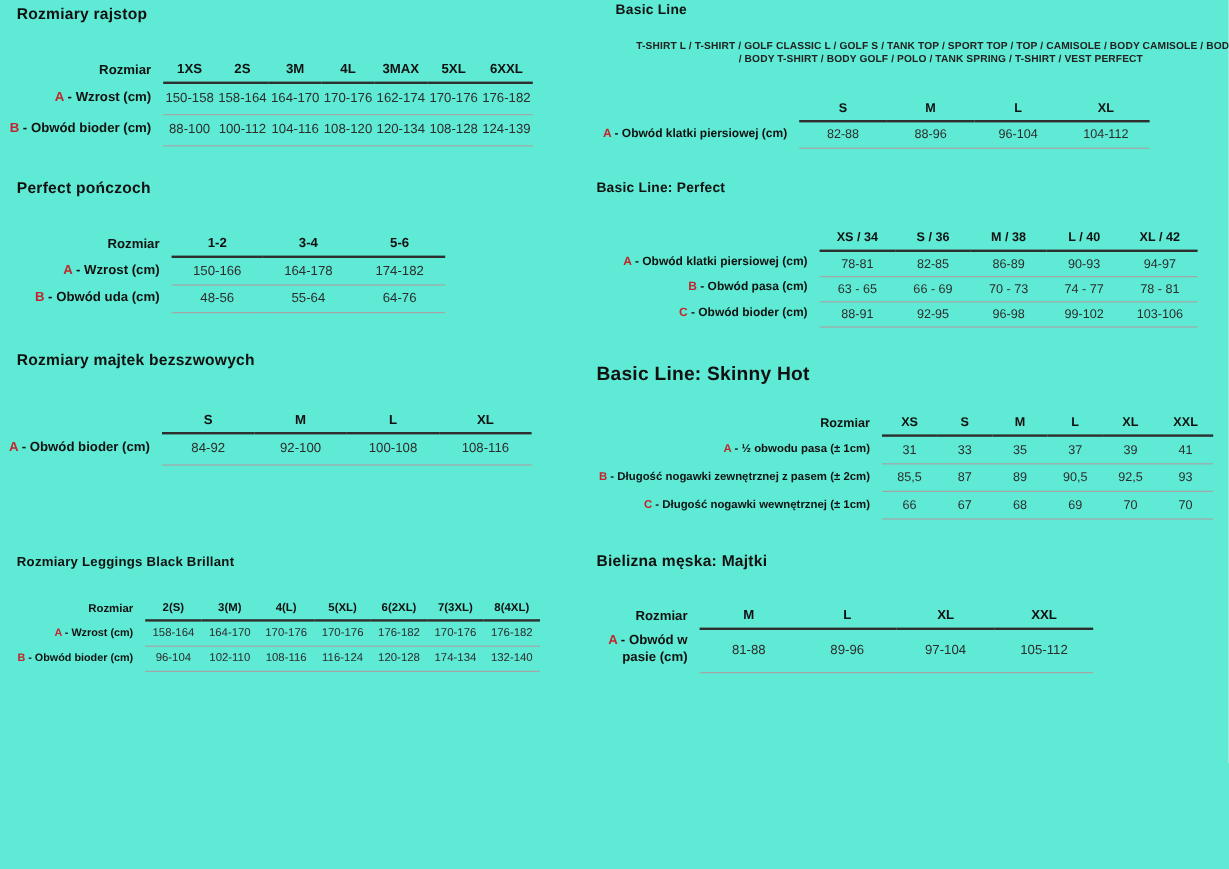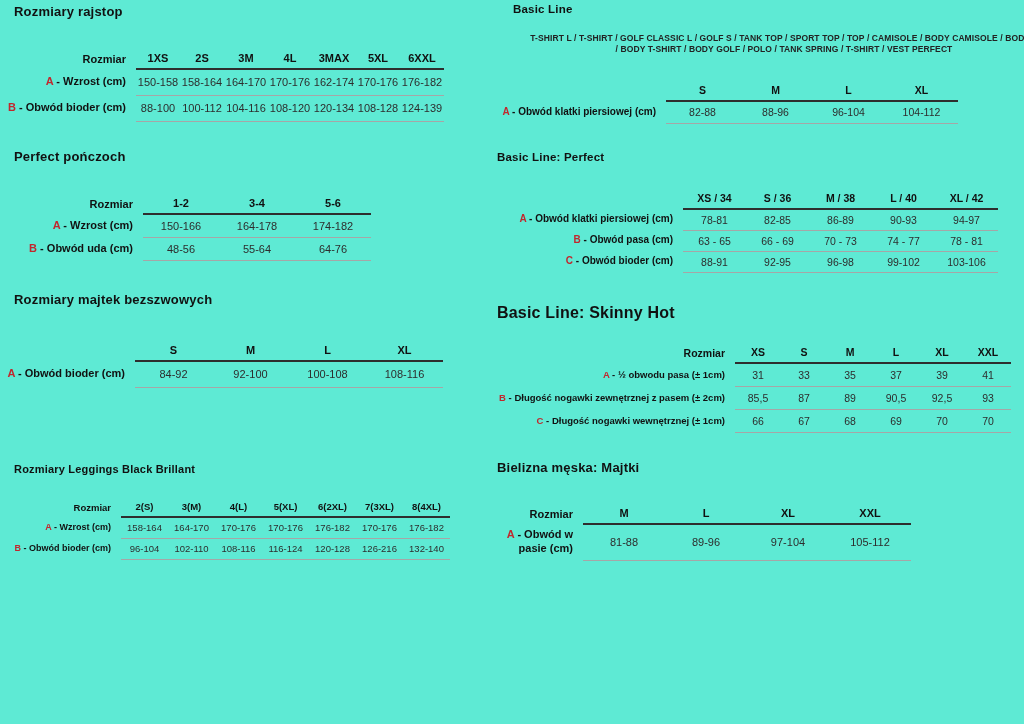--- a/index.html
+++ b/index.html
@@ -219,21 +219,21 @@
               <td class="val">170-176</td>
               <td class="val">176-182</td>
             </tr>
             <tr>
               <th class="rowlab"><span class="letter">B</span> - Obwód bioder (cm)</th>
               <td class="val">96-104</td>
               <td class="val">102-110</td>
               <td class="val">108-116</td>
               <td class="val">116-124</td>
               <td class="val">120-128</td>
-              <td class="val">126-216</td>
+              <td class="val">174-134</td>
               <td class="val">132-140</td>
             </tr>
           </tbody>
         </table>
       </div>
   </section>
 
   <section class="sec" style="left:488px; top:2px; --label-w:178px; --col-w:73px; --head-h:18px; --row-h:22px; --fs:10.5px; --lfs:10px; --tbl-mt:28px;">
     <h2 class="sec-title" style="margin-left:25px; font-size:11.5px;">Basic Line</h2>
     <div class="basic-subtitle">T-SHIRT L / T-SHIRT / GOLF CLASSIC L / GOLF S / TANK TOP / SPORT TOP / TOP / CAMISOLE / BODY CAMISOLE / BODY L / BODY T-SHIRT / BODY GOLF / POLO / TANK SPRING / T-SHIRT / VEST PERFECT</div>

